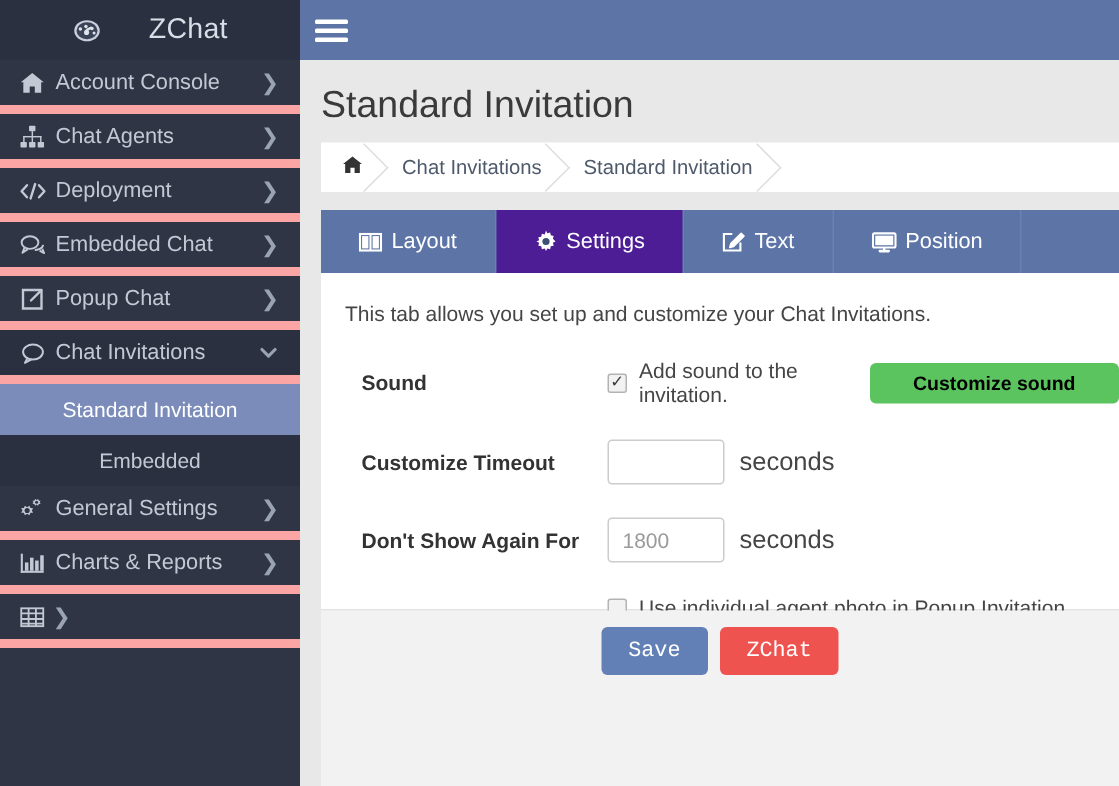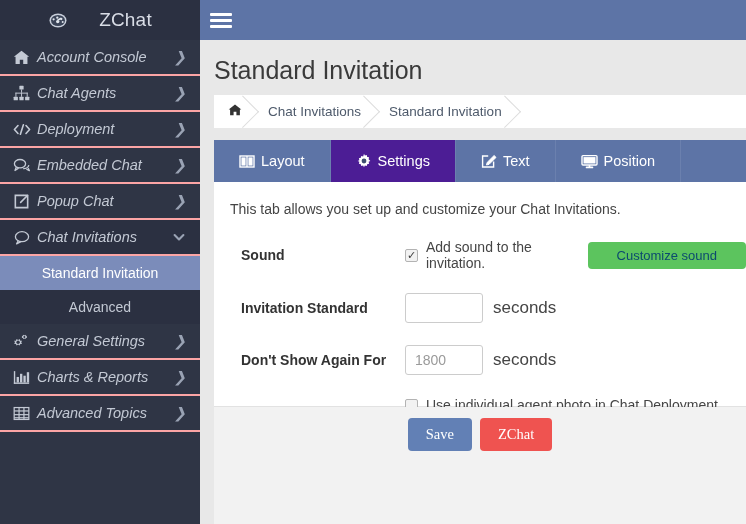--- a/index.html
+++ b/index.html
@@ -28,24 +28,23 @@
     gap: 24px;
   }
   .brand .logo-ico { margin-right: 7px; display: inline-flex; align-items: center; }
 
   .nav-item {
     height: 36px;
     display: flex; align-items: center;
     padding: 0 14px 0 13px;
     color: #c3c9d4;
     font-size: 14.5px;
-    border-bottom: 2px solid #fca5a5;
+    border-bottom: 6px solid #fca5a5;
     cursor: pointer;
     position: relative;
-    font-style: italic;
   }
   .nav-item .nav-ico {
     width: 22px; flex: 0 0 22px;
     display: inline-flex; align-items: center; justify-content: flex-start;
     color: #c3c9d4;
   }
   .nav-item .nav-label { flex: 1 1 auto; white-space: nowrap; margin-left: 2px; }
   .nav-item .nav-caret { flex: 0 0 auto; color: #9aa3b4; display: inline-flex; align-items: center; }
   .nav-item.open { background: #2b3041; }
 
@@ -152,22 +151,22 @@
     border-radius: 2px;
     display: inline-flex; align-items: center; justify-content: center;
     cursor: pointer;
   }
   .chk .mark { display: none; font-size: 11px; color: #3b3b3b; line-height: 1; }
   .chk.checked .mark { display: block; }
   .chk-text { margin-left: 8px; font-size: 14px; color: #454545; }
   .btn-green {
     margin-left: 13px;
     background: #5cc45e;
-    color: #0c4a6e;
-    font-size: 13px; font-weight: normal;
+    color: #000000;
+    font-size: 13px; font-weight: bold;
     border: none; border-radius: 4px;
     padding: 6px 29px;
     cursor: pointer;
     white-space: nowrap;
   }
   .num-input {
     width: 78px; height: 30px;
     border: 1px solid #cccccc;
     border-radius: 3px;
     background: #ffffff;
@@ -183,21 +182,21 @@
     flex: 1 1 auto;
     background: #f2f2f2;
     display: flex; align-items: flex-start; justify-content: center;
     padding-top: 11px;
   }
   .btn {
     border: none; border-radius: 4px;
     font-size: 14.5px; color: #ffffff;
     padding: 8px 18px;
     cursor: pointer;
-    font-family: Liberation Serif, serif;
+    font-family: Liberation Mono, monospace;
   }
   .btn-save { background: #6280b5; }
   .btn-cancel { background: #ef5350; margin-left: 8px; }
 </style>
 </head>
 <body>
 
 <div id="app">
 
   <nav id="sidebar">
@@ -295,21 +294,21 @@
         <svg width="14" height="14" viewBox="0 0 14 14" fill="none" stroke="currentColor" stroke-width="2.1" stroke-linecap="round" stroke-linejoin="round">
           <polyline points="2.6,5 7,9.4 11.4,5"></polyline>
         </svg>
       </span>
     </div>
 
     <div class="sub-item active">
       <span>Standard Invitation</span>
     </div>
     <div class="sub-item">
-      <span>Advanced</span>
+      <span>Embedded</span>
     </div>
 
     <div class="nav-item">
       <span class="nav-ico">
         <svg width="18" height="17" viewBox="0 0 18 16" fill="currentColor">
           <path d="M12.4 1.2l.5 1.1 1.2.1-.6 1 .6 1-1.2.1-.5 1.1-1-.7-1 .7-.5-1.1-1.2-.1.6-1-.6-1 1.2-.1.5-1.1 1 .7z"></path>
           <circle cx="11.4" cy="3.4" r="1" fill="#2f3545"></circle>
           <path d="M6.6 5.6l.7 1.6 1.8.1-.9 1.5.9 1.5-1.8.1-.7 1.6-1.5-1-1.5 1-.7-1.6-1.8-.1.9-1.5L1.1 7.3l1.8-.1.7-1.6 1.5 1z"></path>
           <circle cx="5.1" cy="8.8" r="1.7" fill="#2f3545"></circle>
         </svg>
@@ -337,21 +336,20 @@
       <span class="nav-ico">
         <svg width="17" height="17" viewBox="0 0 16 16" fill="none" stroke="currentColor" stroke-width="1.15">
           <rect x="1.1" y="2.4" width="13.8" height="11.2"></rect>
           <line x1="1.1" y1="5.6" x2="14.9" y2="5.6"></line>
           <line x1="1.1" y1="9.1" x2="14.9" y2="9.1"></line>
           <line x1="1.1" y1="12.0" x2="14.9" y2="12.0"></line>
           <line x1="5.7" y1="2.4" x2="5.7" y2="13.6"></line>
           <line x1="10.3" y1="2.4" x2="10.3" y2="13.6"></line>
         </svg>
       </span>
-      <span class="nav-label">Advanced Topics</span>
       <span class="nav-caret">❯</span>
     </div>
   </nav>
 
   <div id="main">
 
     <div class="topbar">
       <div class="hamburger">
         <span></span>
         <span></span>
@@ -432,41 +430,41 @@
           <div class="ctrl">
             <span class="chk checked">
               <span class="mark">✓</span>
             </span>
             <span class="chk-text">Add sound to the invitation.</span>
             <button class="btn-green">Customize sound</button>
           </div>
         </div>
 
         <div class="form-row">
-          <div class="form-label">Invitation Standard</div>
+          <div class="form-label">Customize Timeout</div>
           <div class="ctrl">
             <input class="num-input" type="text" value="" style="">
             <span class="unit">seconds</span>
           </div>
         </div>
 
         <div class="form-row">
           <div class="form-label">Don't Show Again For</div>
           <div class="ctrl">
             <input class="num-input" type="text" placeholder="1800" style="">
             <span class="unit">seconds</span>
           </div>
         </div>
 
         <div class="form-row row-indent">
           <div class="ctrl">
             <span class="chk">
               
             </span>
-            <span class="chk-text">Use individual agent photo in Chat Deployment</span>
+            <span class="chk-text">Use individual agent photo in Popup Invitation</span>
           </div>
         </div>
       </div>
 
       <div class="footer">
         <button class="btn btn-save">Save</button>
         <button class="btn btn-cancel">ZChat</button>
       </div>
 
     </div>

